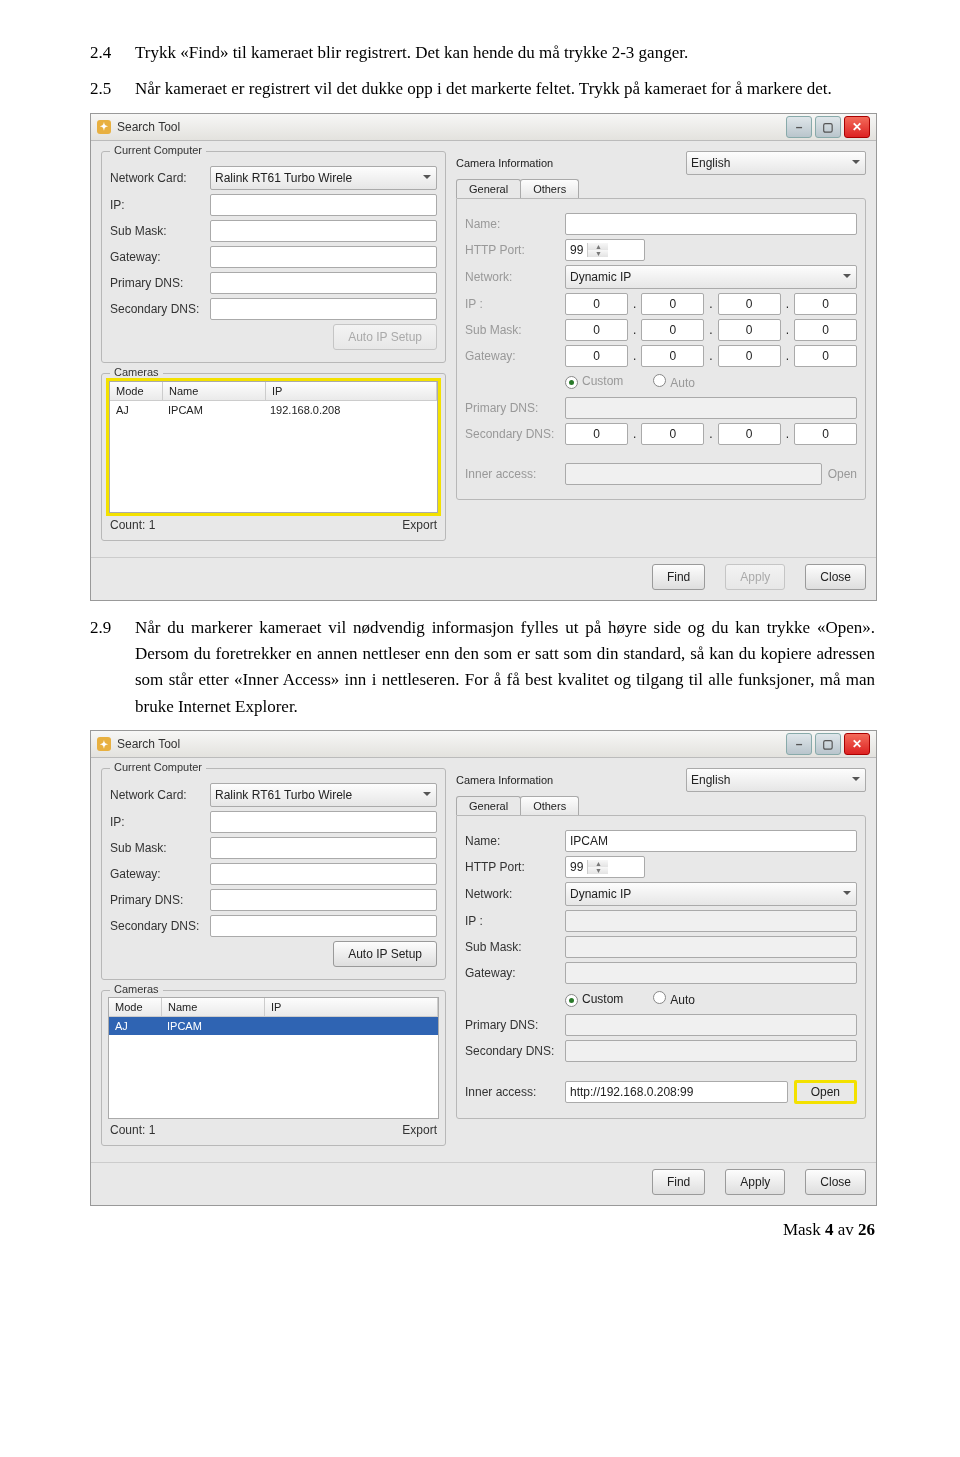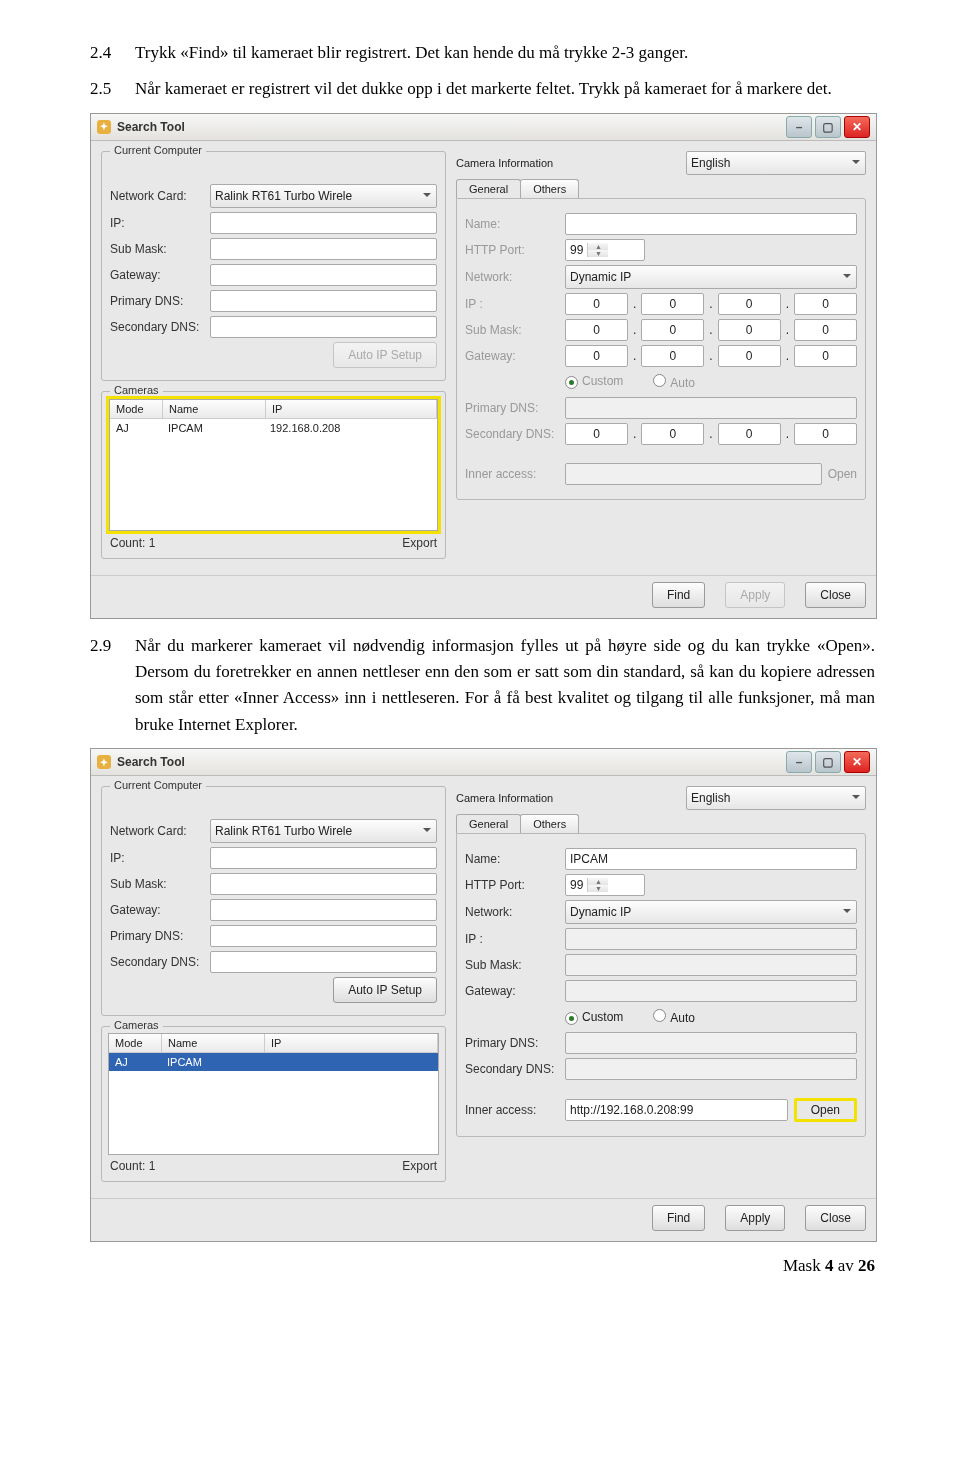--- a/index.html
+++ b/index.html
@@ -4,28 +4,28 @@
 <style>
   body{margin:0;background:#fff;font-family:"Times New Roman",serif;font-size:17px;color:#000;width:960px}
   .page{padding:40px 85px 30px 90px}
   .para{display:flex;margin-bottom:10px;line-height:1.55}
   .pn{width:45px;flex-shrink:0}
   .pt{flex:1;text-align:justify}
   .sc1,.sc2{margin:8px 0 14px 0}
   .tool{width:785px;background:#e8e8e8;border:1px solid #999;font-family:Tahoma,Verdana,sans-serif;font-size:12px;color:#222;position:relative}
   .tb{height:26px;background:linear-gradient(#f7f7f6,#e3e2de);display:flex;align-items:center;padding:0 6px;border-bottom:1px solid #bbb}
   .tb .tic{width:14px;height:14px;border-radius:3px;background:#e8b040;margin-right:6px;display:flex;align-items:center;justify-content:center;color:#fff;font-size:10px;font-weight:bold}
-  .tb .tt{flex:1;font-weight:bold;color:#333}
+  .tb .tt{flex:1;font-weight:normal;color:#333}
   .wbtn{width:24px;height:20px;margin-left:3px;border-radius:3px;display:flex;align-items:center;justify-content:center;font-weight:bold;color:#555}
   .wmin,.wmax{background:linear-gradient(#dfe6ea,#b9c5cc);border:1px solid #8aa}
   .wcls{background:linear-gradient(#f36b5a,#d22);border:1px solid #a00;color:#fff}
   .body{display:flex;padding:10px 10px 6px 10px;gap:10px}
   .left{width:345px}
   .right{flex:1}
-  .grp{border:1px solid #b8b8b8;border-radius:3px;padding:28px 8px 8px 8px;margin-bottom:10px;position:relative;background:#e8e8e8}
+  .grp{border:1px solid #b8b8b8;border-radius:3px;padding:10px 8px 8px 8px;margin-bottom:10px;position:relative;background:#e8e8e8}
   .grp .lg{position:absolute;top:-8px;left:8px;background:#e8e8e8;padding:0 4px;font-size:11px;color:#333}
   .row{display:flex;align-items:center;margin:4px 0;min-height:22px}
   .lbl{width:100px;color:#333}
   .lbl.d{color:#999}
   .inp{flex:1;height:20px;background:#fff;border:1px solid #aaa;border-radius:2px;padding:0 4px;display:flex;align-items:center;font-size:12px}
   .inp.dis{background:#f0f0f0;color:#999}
   .sel{flex:1;height:22px;background:linear-gradient(#fdfdfd,#e6e6e6);border:1px solid #aaa;border-radius:2px;display:flex;align-items:center;padding:0 4px;position:relative}
   .sel::after{content:"";position:absolute;right:5px;top:8px;border:4px solid transparent;border-top-color:#555}
   .btn{height:24px;padding:0 14px;background:linear-gradient(#fdfdfd,#dedede);border:1px solid #9a9a9a;border-radius:3px;display:inline-flex;align-items:center;justify-content:center;font-size:12px;color:#222}
   .btn.dis{color:#aaa;border-color:#c5c5c5;background:linear-gradient(#f3f3f3,#e7e7e7)}

